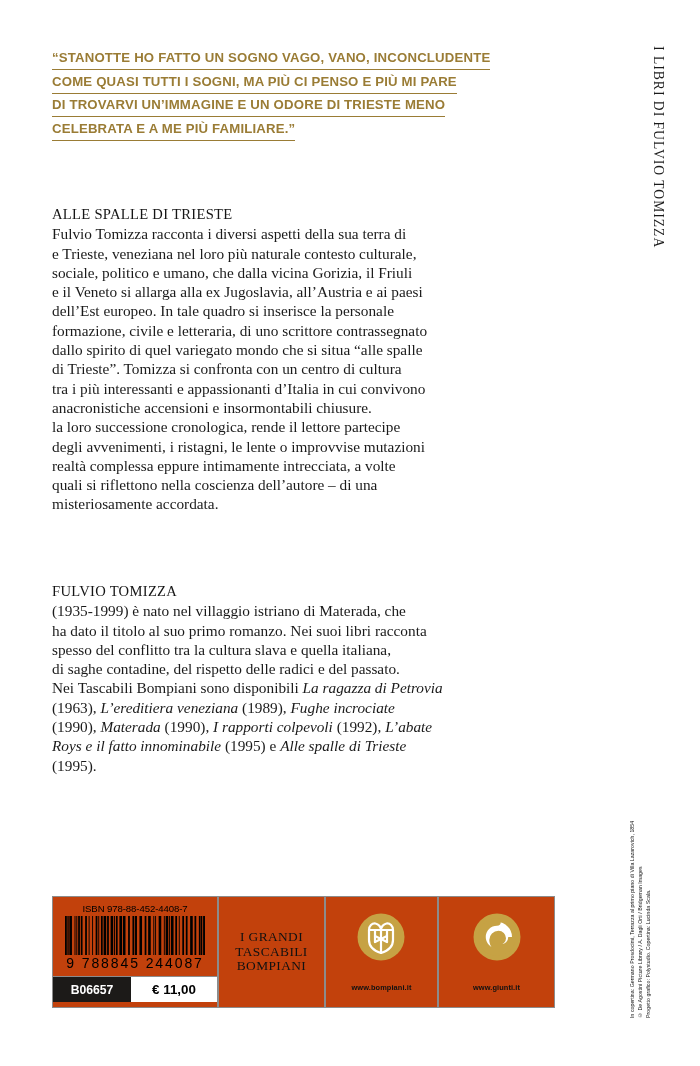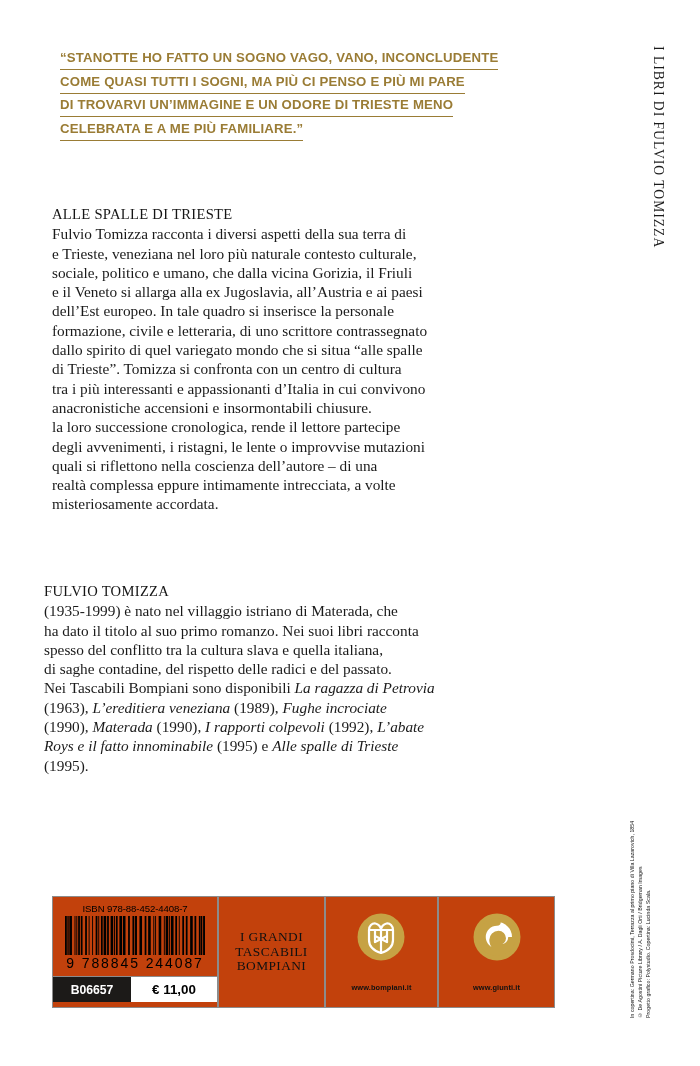--- a/index.html
+++ b/index.html
@@ -19,21 +19,21 @@
   
   .page {
     position: absolute;
     left: 0; top: 0;
     width: 700px; height: 1066px;
   }
 
   
   .quote-block {
     position: absolute;
-    left: 60px;
+    left: 52px;
     top: 48px;
     width: 510px;
   }
   .quote-line {
     font-family: "Liberation Sans", sans-serif;
     font-weight: bold;
     font-size: 13.2px;
     letter-spacing: 0.18px;
     color: #9a7c35;
     line-height: 19.6px;
@@ -65,21 +65,21 @@
     font-size: 15.3px;
     line-height: 19.3px;
     color: #1a1a1a;
     white-space: nowrap;
     margin: 0;
   }
   .body-line i { font-style: italic; }
 
   .author-block {
     position: absolute;
-    left: 44px;
+    left: 52px;
     top: 582px;
     width: 510px;
   }
 
   
   .spine-label {
     position: absolute;
     left: 642px;
     top: 46px;
     width: 24px;
@@ -237,22 +237,22 @@
         <div class="body-line">sociale, politico e umano, che dalla vicina Gorizia, il Friuli</div>
         <div class="body-line">e il Veneto si allarga alla ex Jugoslavia, all’Austria e ai paesi</div>
         <div class="body-line">dell’Est europeo. In tale quadro si inserisce la personale</div>
         <div class="body-line">formazione, civile e letteraria, di uno scrittore contrassegnato</div>
         <div class="body-line">dallo spirito di quel variegato mondo che si situa “alle spalle</div>
         <div class="body-line">di Trieste”. Tomizza si confronta con un centro di cultura</div>
         <div class="body-line">tra i più interessanti e appassionanti d’Italia in cui convivono</div>
         <div class="body-line">anacronistiche accensioni e insormontabili chiusure.</div>
         <div class="body-line">la loro successione cronologica, rende il lettore partecipe</div>
         <div class="body-line">degli avvenimenti, i ristagni, le lente o improvvise mutazioni</div>
+        <div class="body-line">realtà complessa eppure intimamente intrecciata, a volte</div>
         <div class="body-line">quali si riflettono nella coscienza dell’autore – di una</div>
-        <div class="body-line">realtà complessa eppure intimamente intrecciata, a volte</div>
         <div class="body-line">misteriosamente accordata.</div>
       </div>
   </div>
 
   <div class="author-block">
     <div class="sec-title">FULVIO TOMIZZA</div>
     <div id="author-lines">
         <div class="body-line">(1935-1999) è nato nel villaggio istriano di Materada, che</div>
         <div class="body-line">ha dato il titolo al suo primo romanzo. Nei suoi libri racconta</div>
         <div class="body-line">spesso del conflitto tra la cultura slava e quella italiana,</div>

